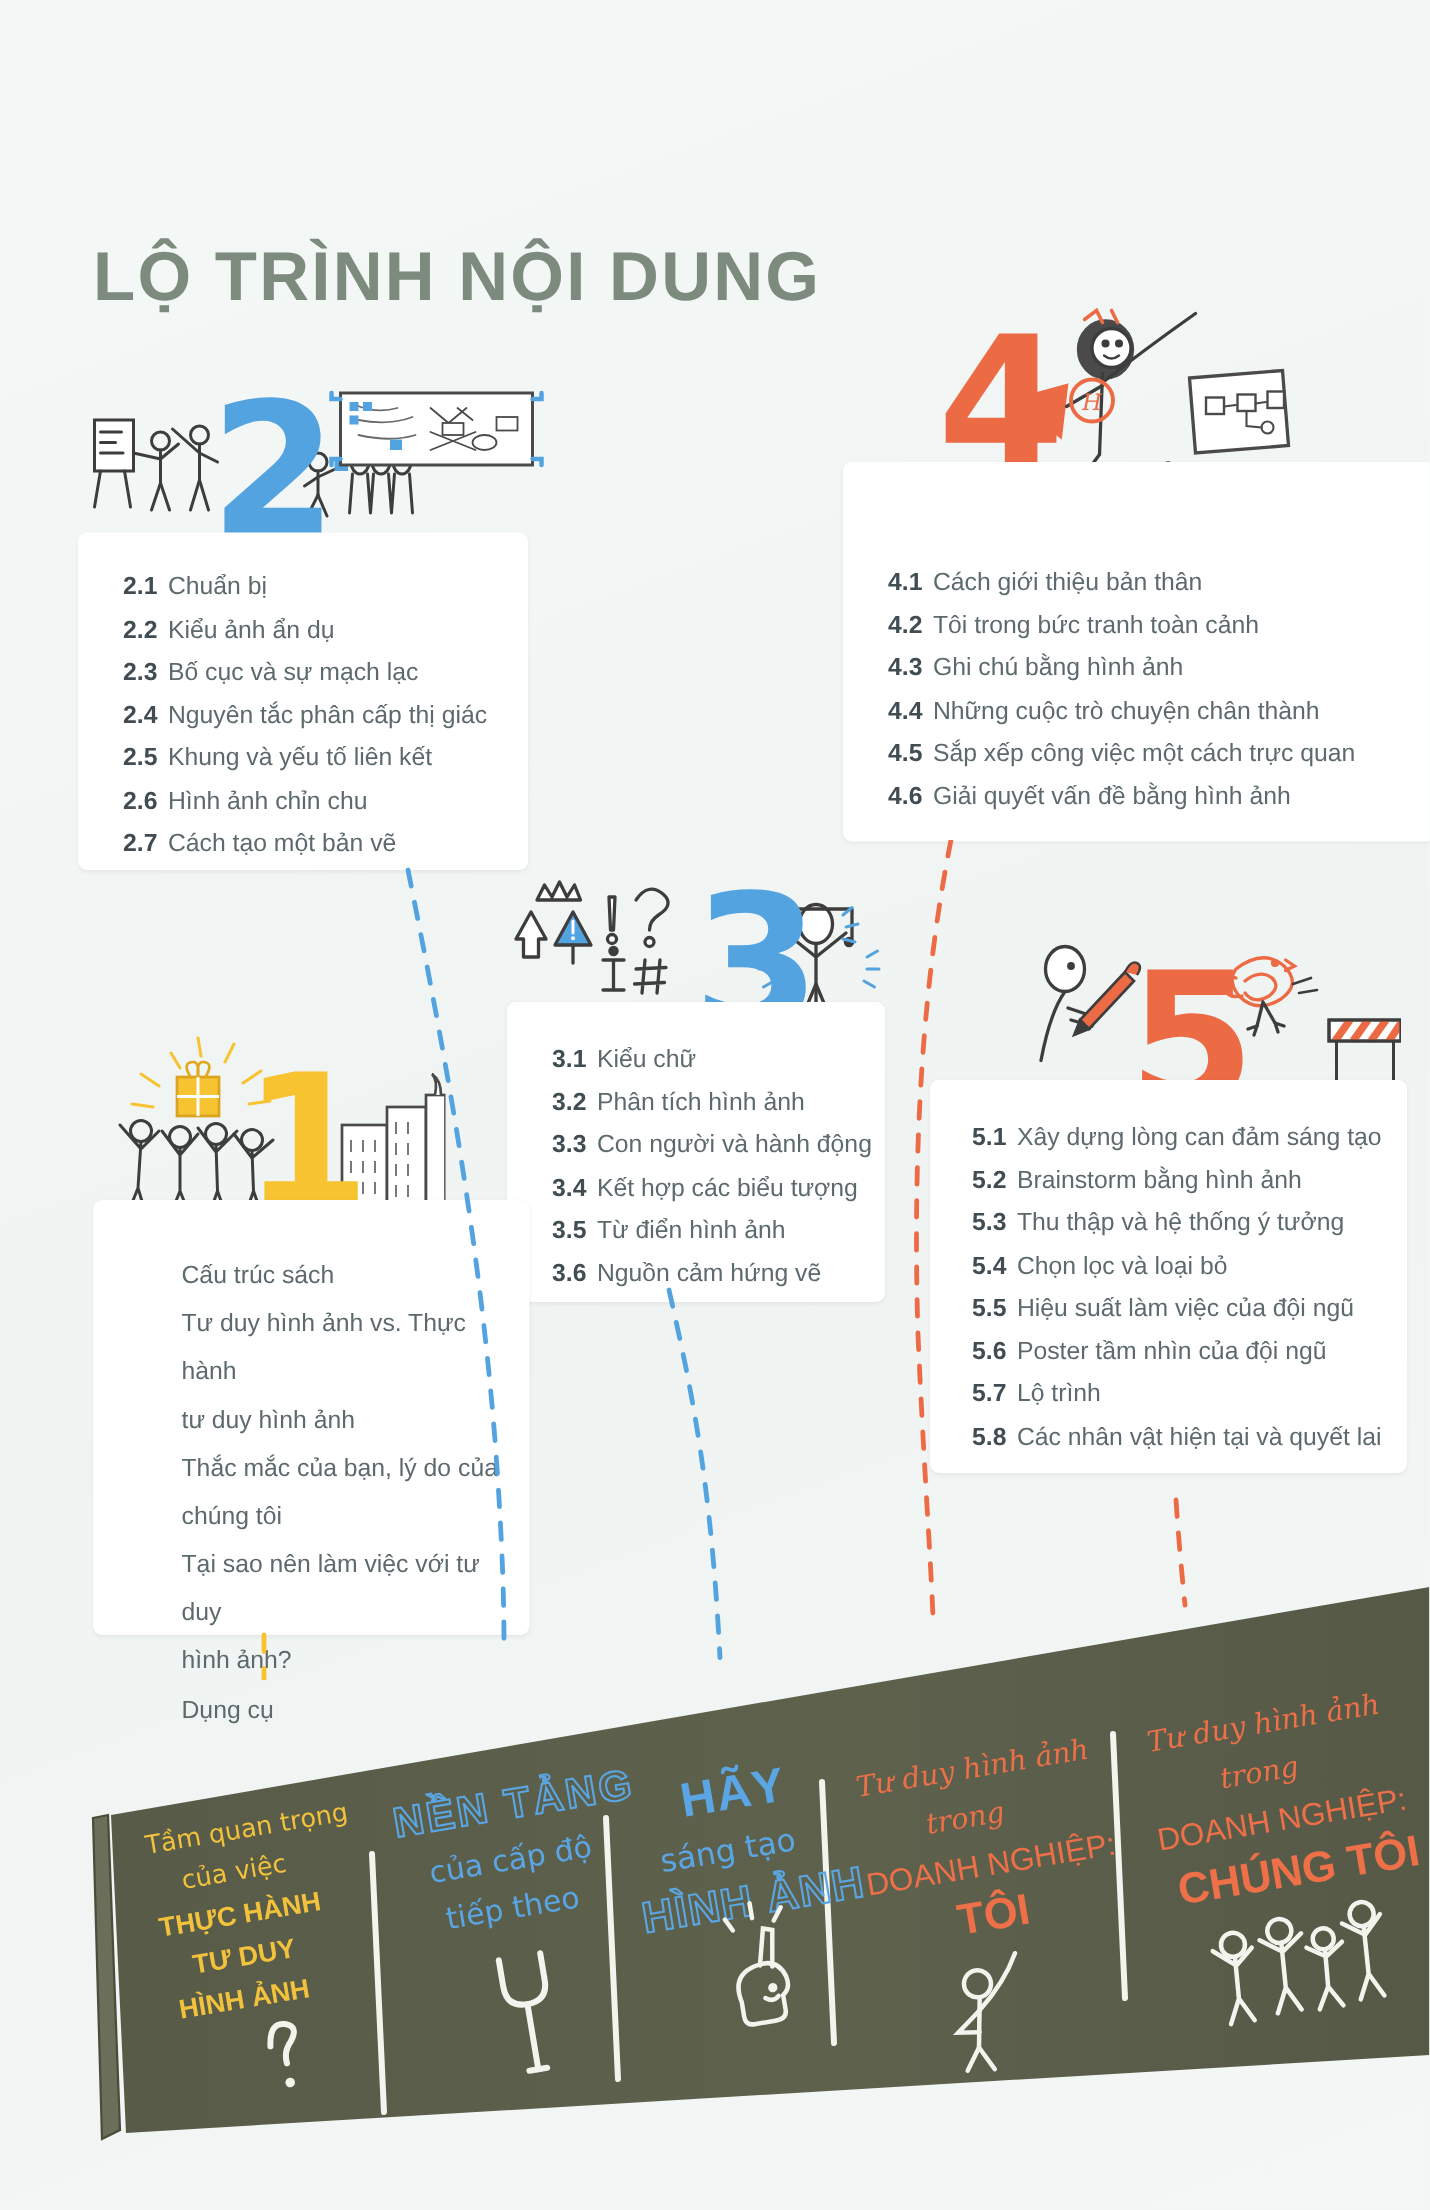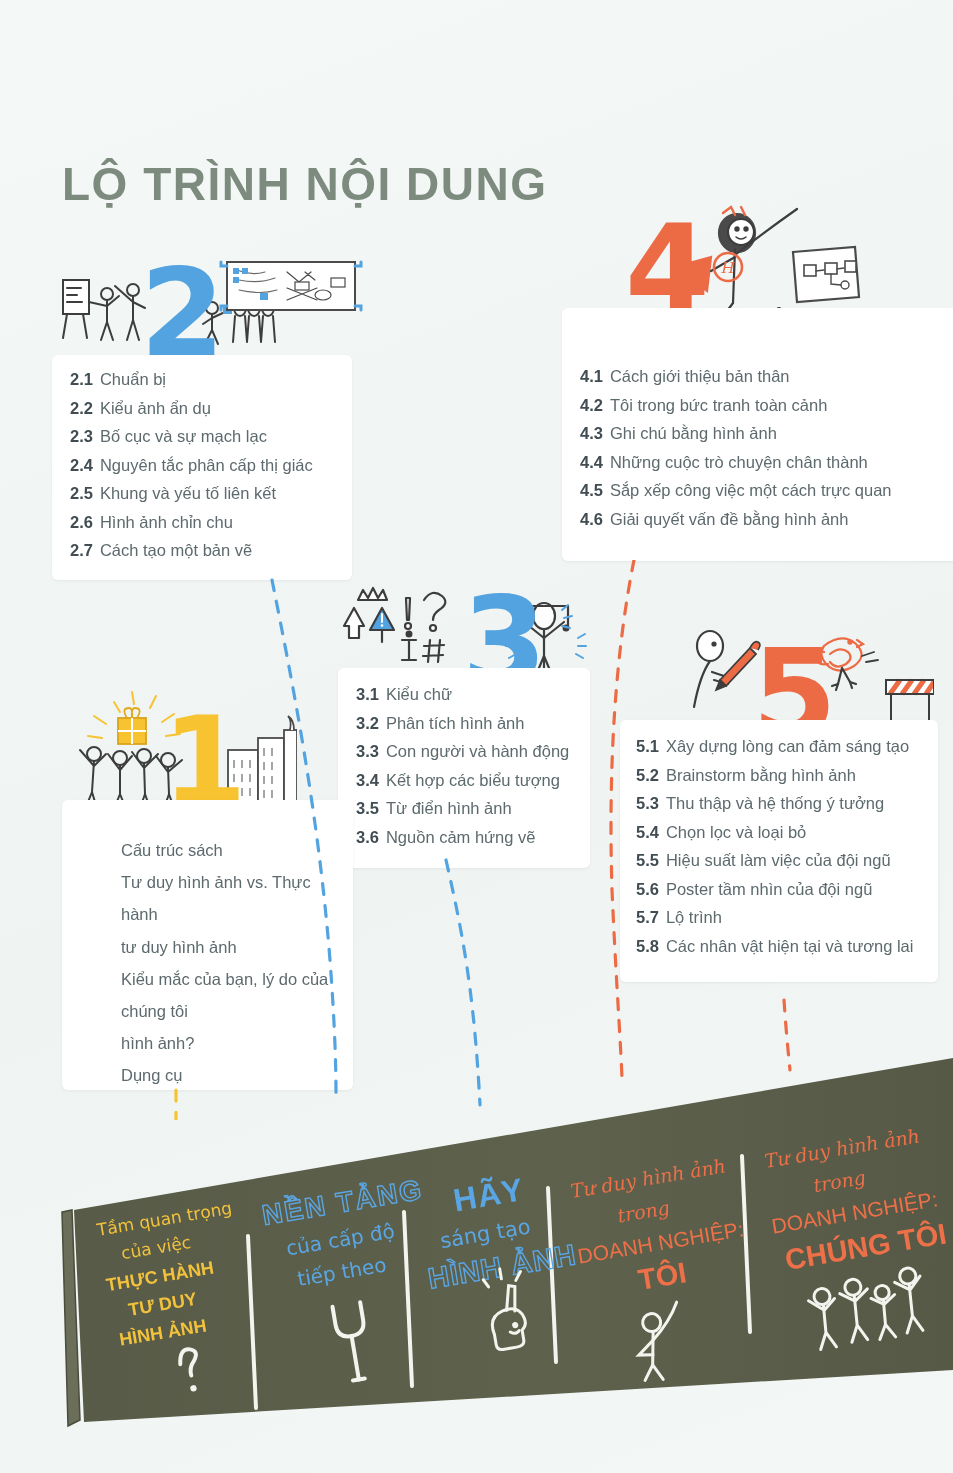--- a/index.html
+++ b/index.html
@@ -23,21 +23,21 @@
 
   
   .card{
     position:absolute;
     background:#ffffff;
     border-radius:6px;
     box-shadow:0 1px 3px rgba(0,0,0,.06);
   }
 
   
-  .list{list-style:none;margin:0;padding:0;}
+  .list{list-style:none;margin:12px;padding:0;}
   .list li{
     display:flex;align-items:baseline;
     font-size:16.5px;color:#5d6a6d;
     line-height:1.0;
     margin-bottom:12px;
     white-space:nowrap;
   }
   .list li .num{font-weight:700;color:#414d52;margin-right:7px;}
 
   
@@ -364,21 +364,21 @@
       <li>
           <span class="num">5.6</span>
           <span>Poster tầm nhìn của đội ngũ</span>
         </li>
       <li>
           <span class="num">5.7</span>
           <span>Lộ trình</span>
         </li>
       <li>
           <span class="num">5.8</span>
-          <span>Các nhân vật hiện tại và tương lai</span>
+          <span>Các nhân vật hiện tại và quyết lai</span>
         </li>
     </ul>
   </div>
 
   <div class="ill" style="left:72px;top:690px;width:225px;height:130px;">
     <svg width="225" height="130" viewBox="0 0 225 130">
 
       <g stroke="#f7c331" stroke-width="2" stroke-linecap="round">
         <path d="M48 22 l-6 -10 M62 14 l-2 -12 M78 18 l6 -12 M34 34 l-12 -8 M90 32 l12 -8 M30 48 l-14 -2 M94 46 l14 -2"></path>
       </g>
@@ -412,22 +412,23 @@
       </g>
     </svg>
   </div>
   <div class="bignum n-yellow" style="left:162px;top:700px;">1</div>
 
   <div class="card" style="left:62px;top:800px;width:250px;height:290px;padding-left:41px;">
     <div class="para" style="padding:34px 12px 0 18px;">
       <div>Cấu trúc sách</div>
       <div>Tư duy hình ảnh vs. Thực hành</div>
       <div>tư duy hình ảnh</div>
-      <div>Kiểu mắc của bạn, lý do của</div>
+      <div>Thắc mắc của bạn, lý do của</div>
       <div>chúng tôi</div>
+      <div>Tại sao nên làm việc với tư duy</div>
       <div>hình ảnh?</div>
       <div>Dụng cụ</div>
     </div>
   </div>
 
   <svg class="dash" style="left:0;top:560px;width:953px;height:560px;" width="953" height="560">
     <path d="M272 20 C292 120 318 250 330 400 C336 480 336 520 336 540" fill="none" stroke="#52a3e0" stroke-width="3.2" stroke-dasharray="11 11" stroke-linecap="round"></path>
     <path d="M446 300 C462 370 474 430 480 545" fill="none" stroke="#52a3e0" stroke-width="3.2" stroke-dasharray="11 11" stroke-linecap="round"></path>
     <path d="M634 0 C616 90 608 200 612 330 C616 420 620 470 622 518" fill="none" stroke="#ec6b45" stroke-width="3.2" stroke-dasharray="11 11" stroke-linecap="round"></path>
     <path d="M784 440 C786 470 788 490 790 510" fill="none" stroke="#ec6b45" stroke-width="3.2" stroke-dasharray="11 11" stroke-linecap="round"></path>

